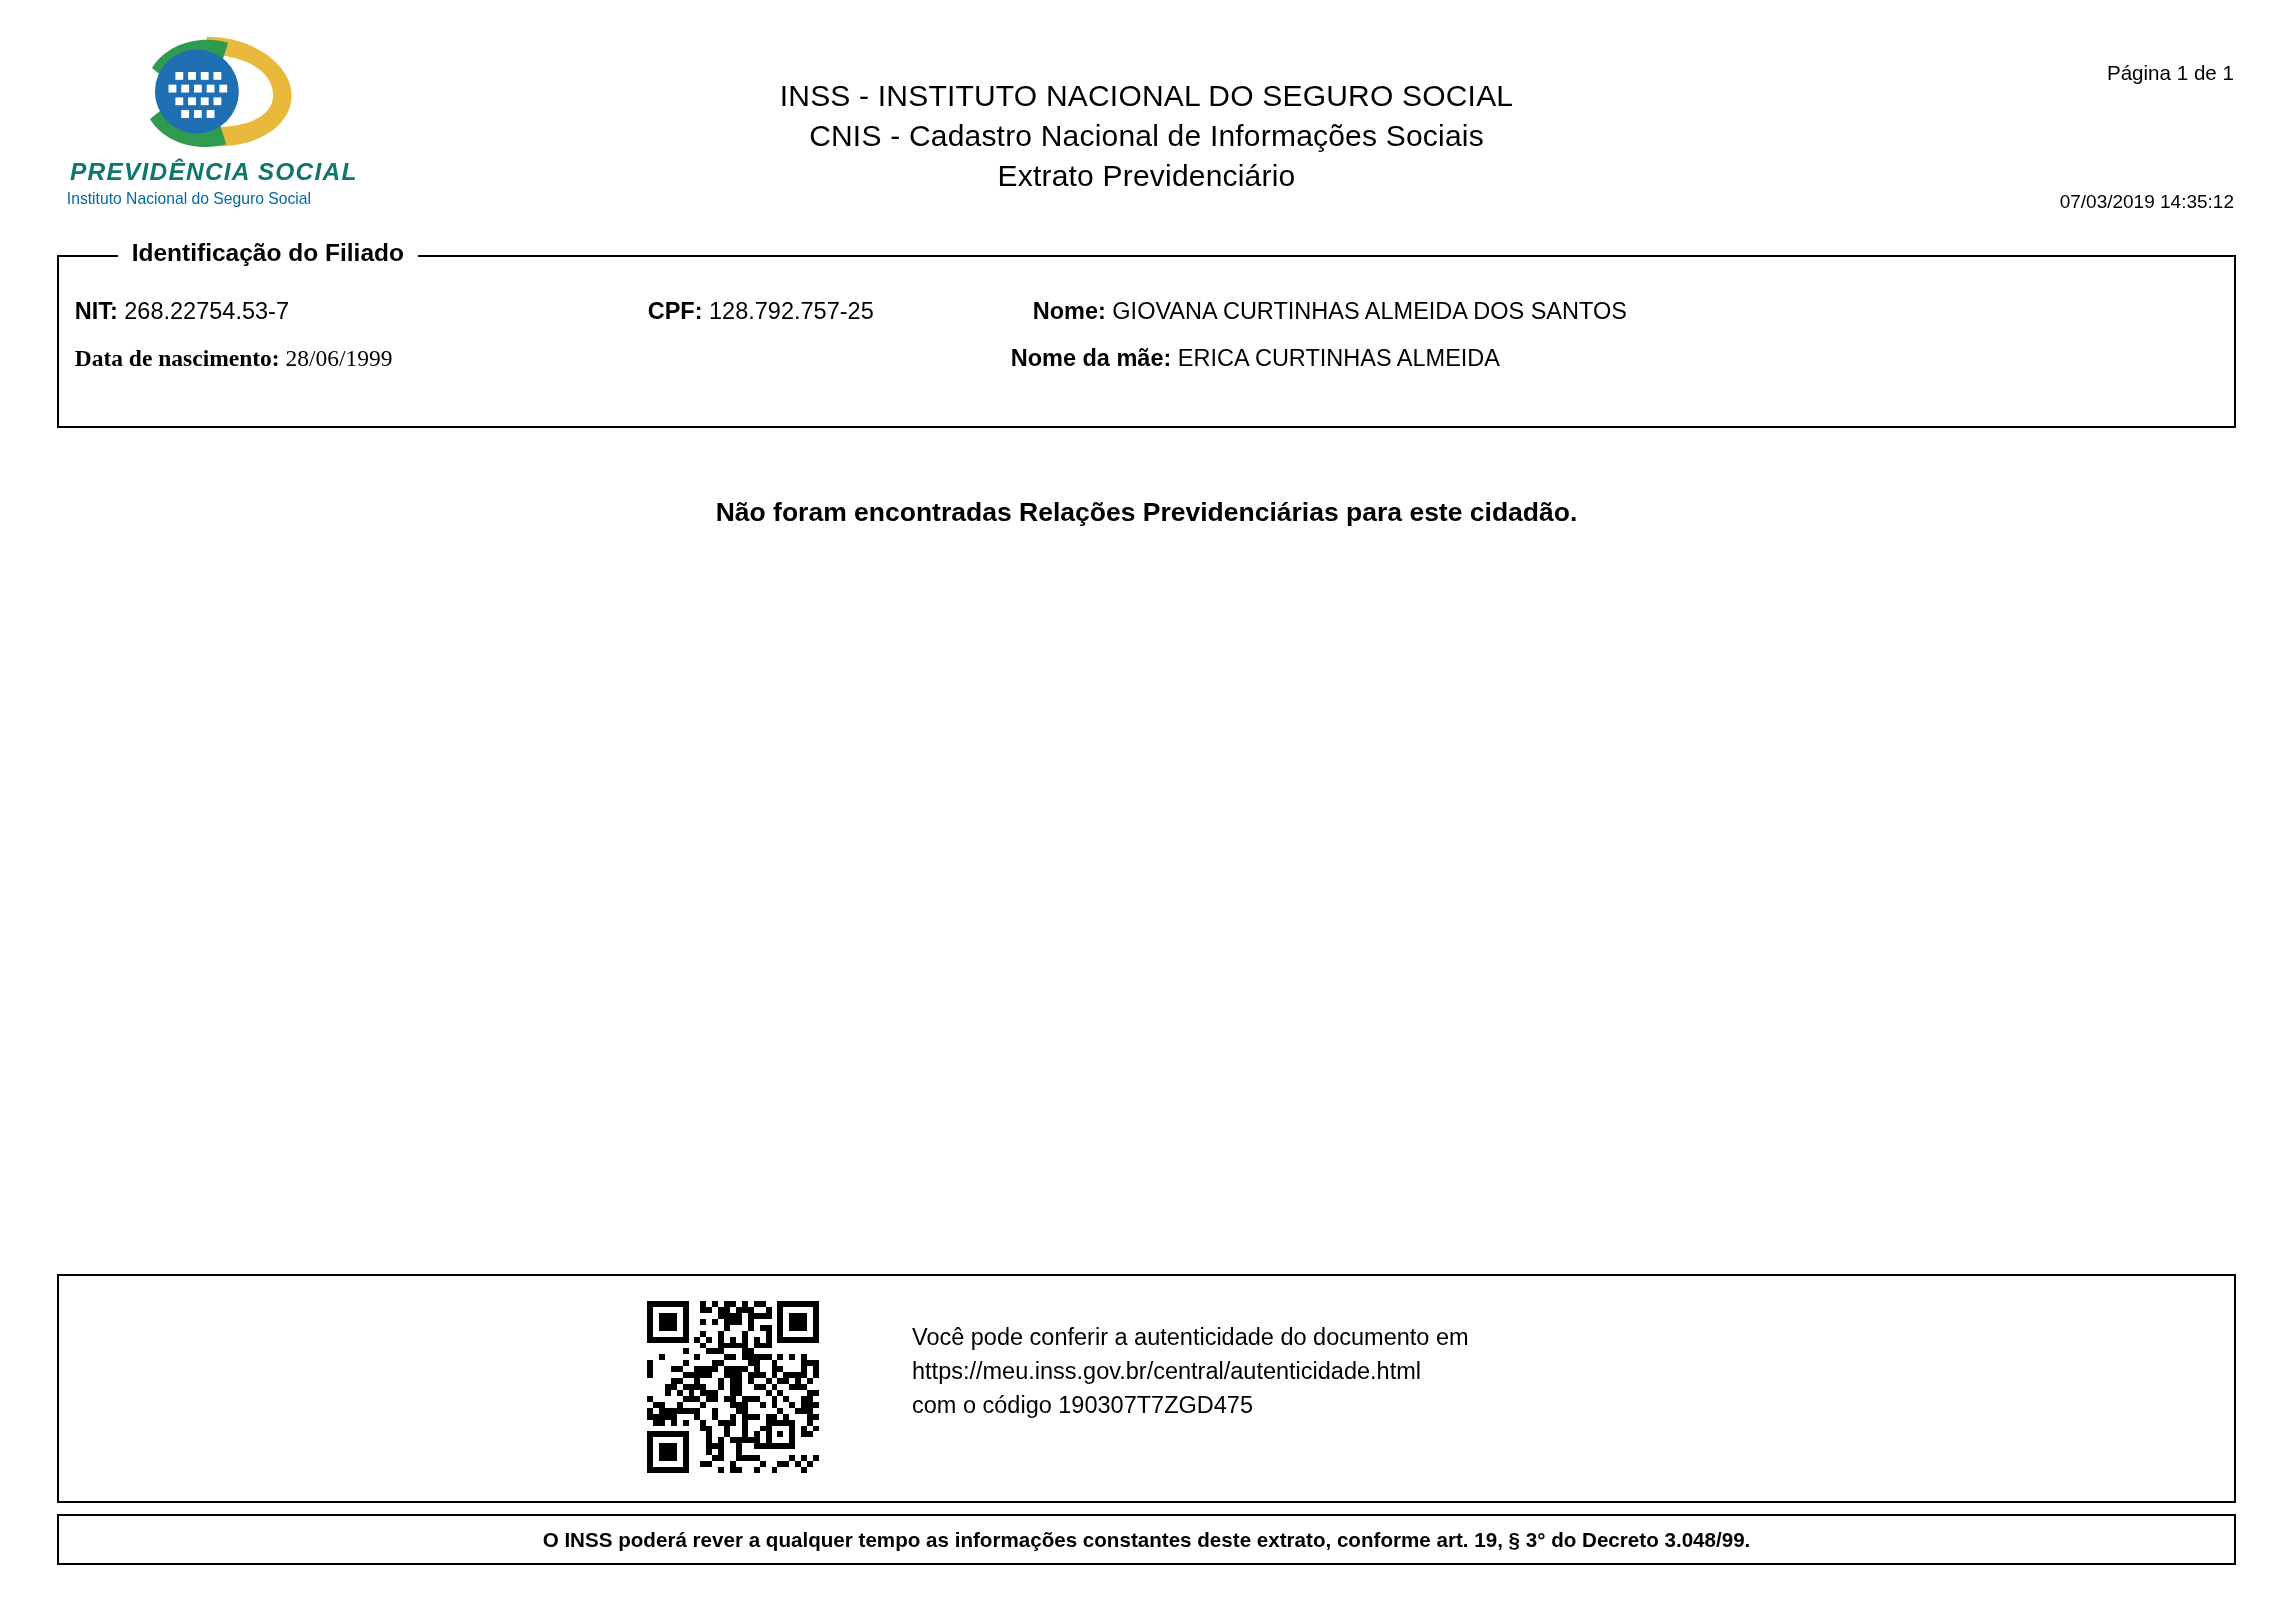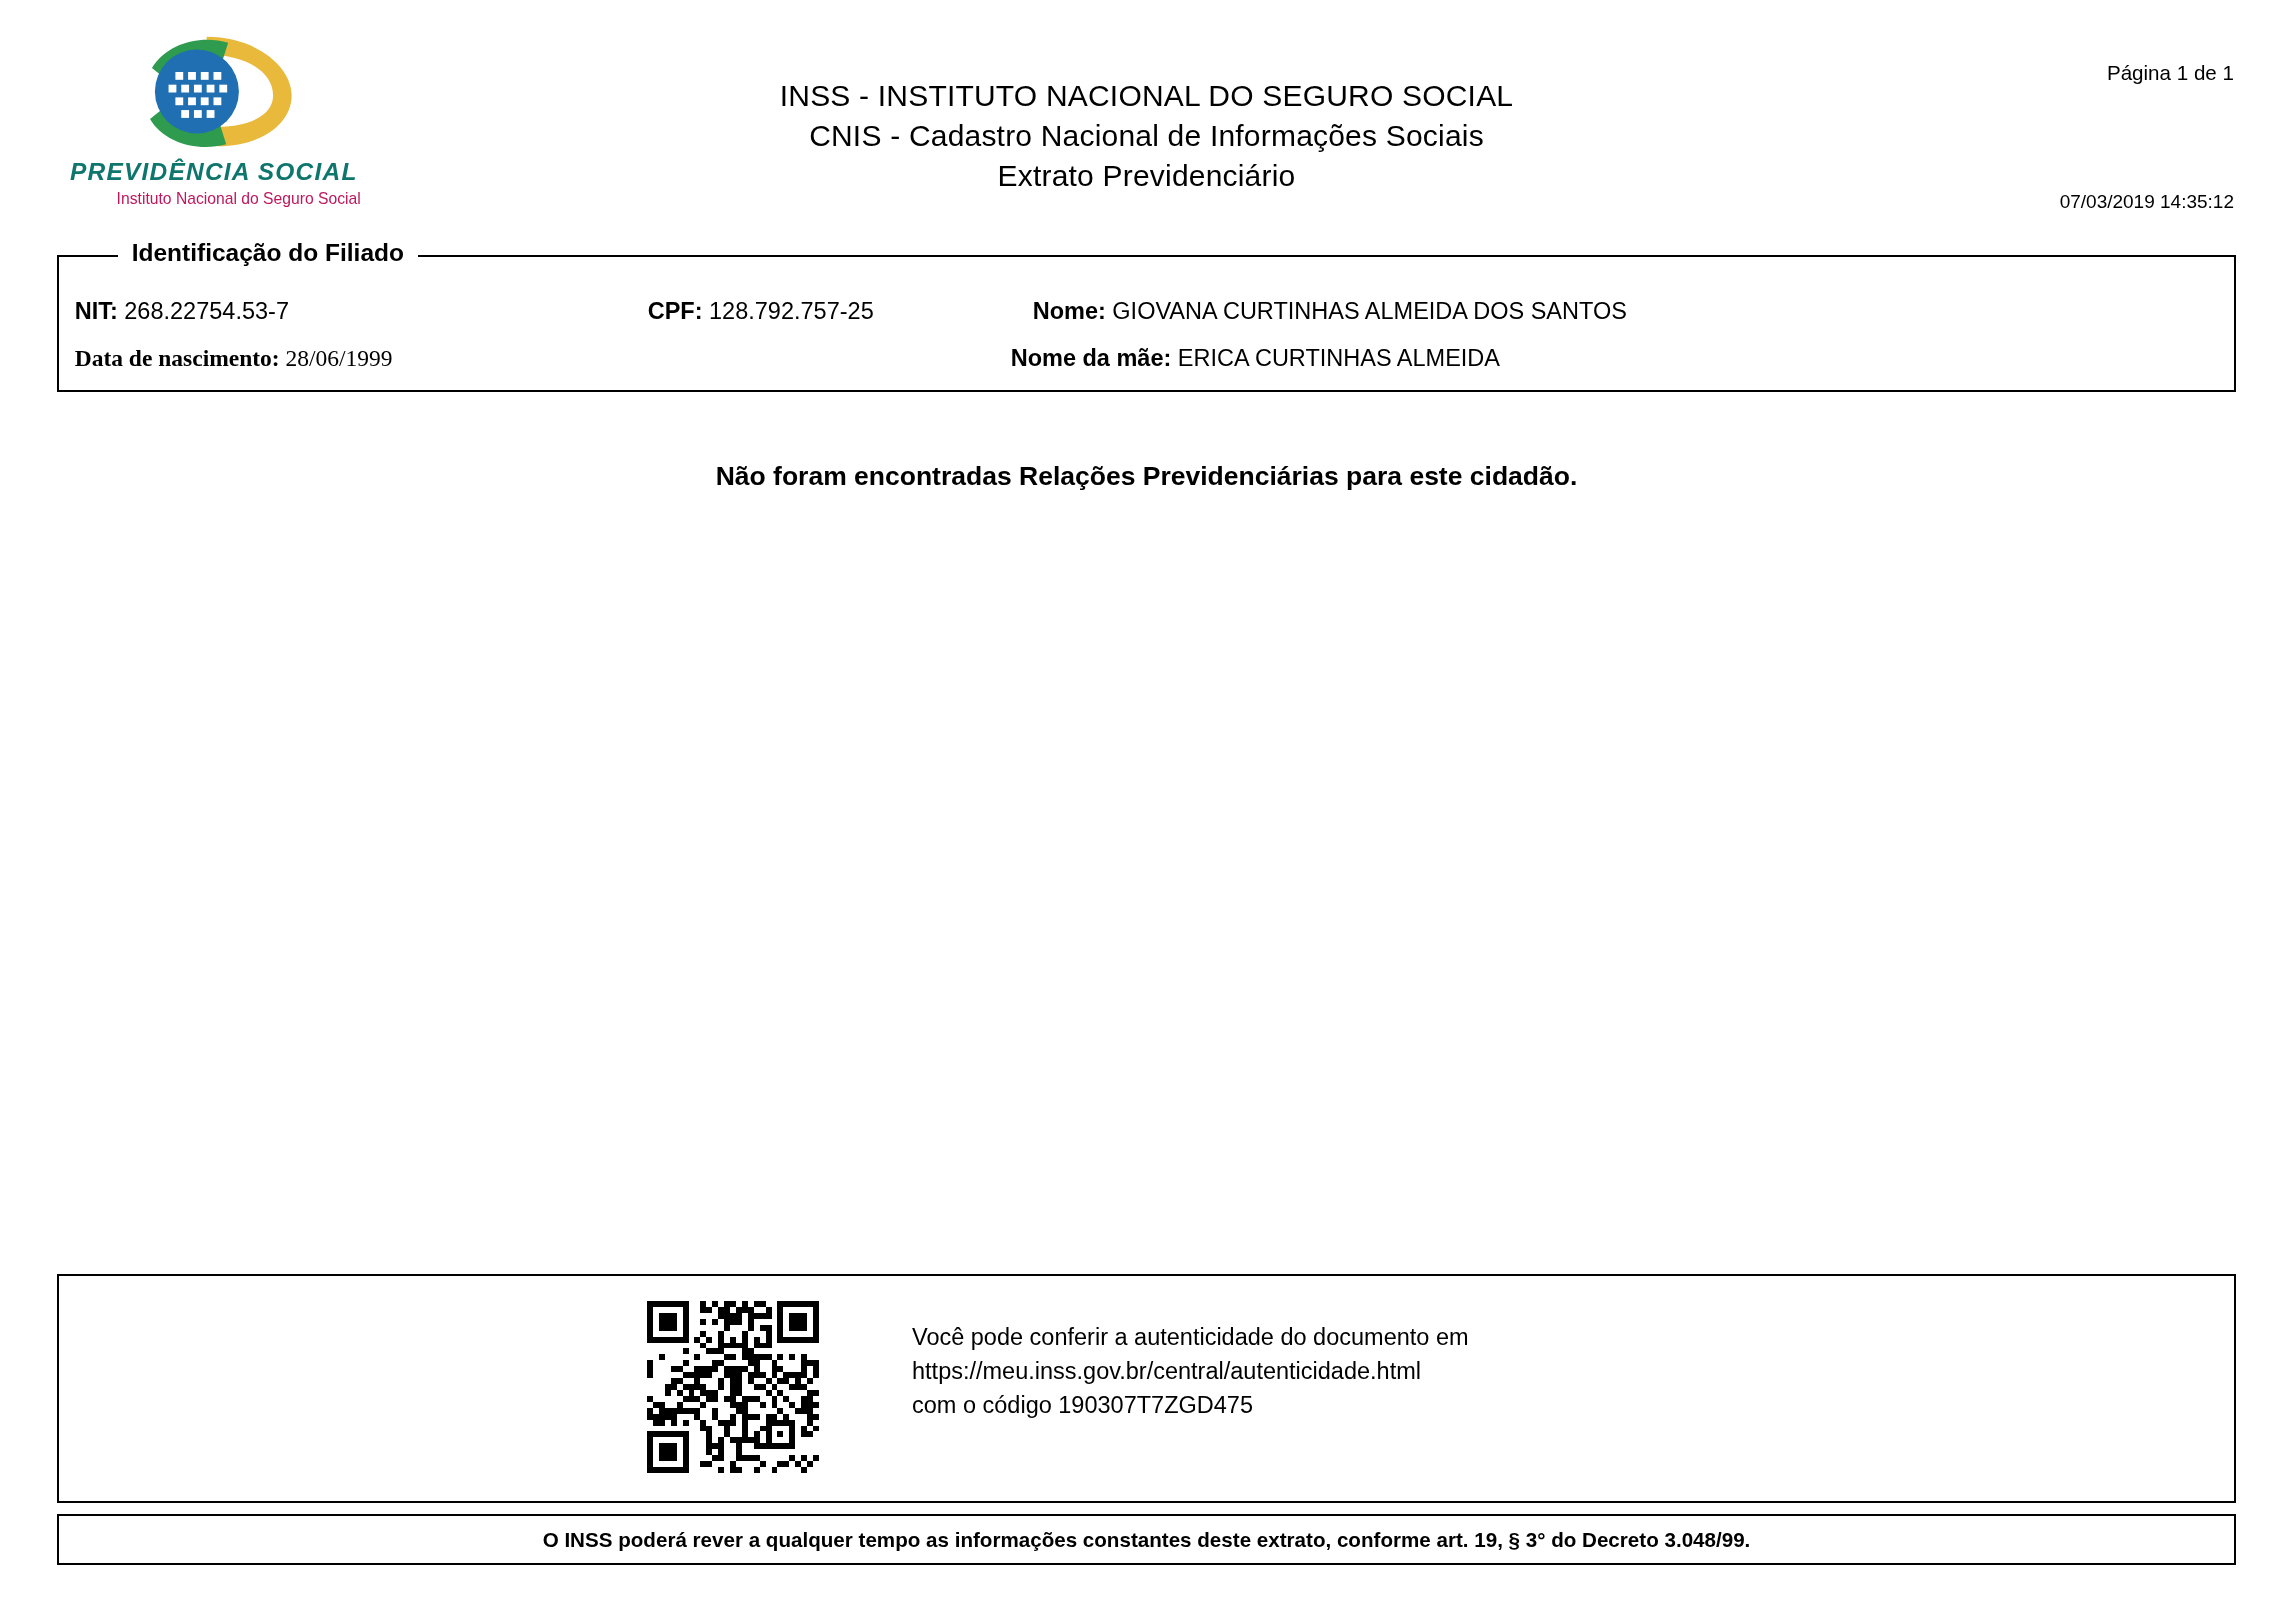--- a/index.html
+++ b/index.html
@@ -44,23 +44,23 @@
   .logo-text-1 {
     text-align: center;
     font-weight: bold;
     font-size: 24.5px;
     letter-spacing: 1.2px;
     color: #0f766e;
     font-style: italic;
     margin-top: 2px;
   }
   .logo-text-2 {
-    text-align: right;
+    text-align: left;
     font-size: 15.7px;
-    color: #be185d;
+    color: #0369a1;
     margin-top: 3.9px;
   }
 
   .title-block {
     position: absolute;
     left: 0;
     right: 0;
     top: 76px;
     text-align: center;
   }
@@ -82,21 +82,21 @@
     right: 2px;
     top: 191px;
     font-size: 19px;
   }
 
   
   .id-box {
     position: relative;
     margin-top: 9.8px;
     border: 2px solid #000;
-    height: 137px;
+    height: 173px;
     box-sizing: border-box;
   }
   .id-legend {
     position: absolute;
     top: -17.6px;
     left: 59px;
     background: #ffffff;
     padding: 0 13.7px;
     font-weight: bold;
     font-size: 24.5px;

